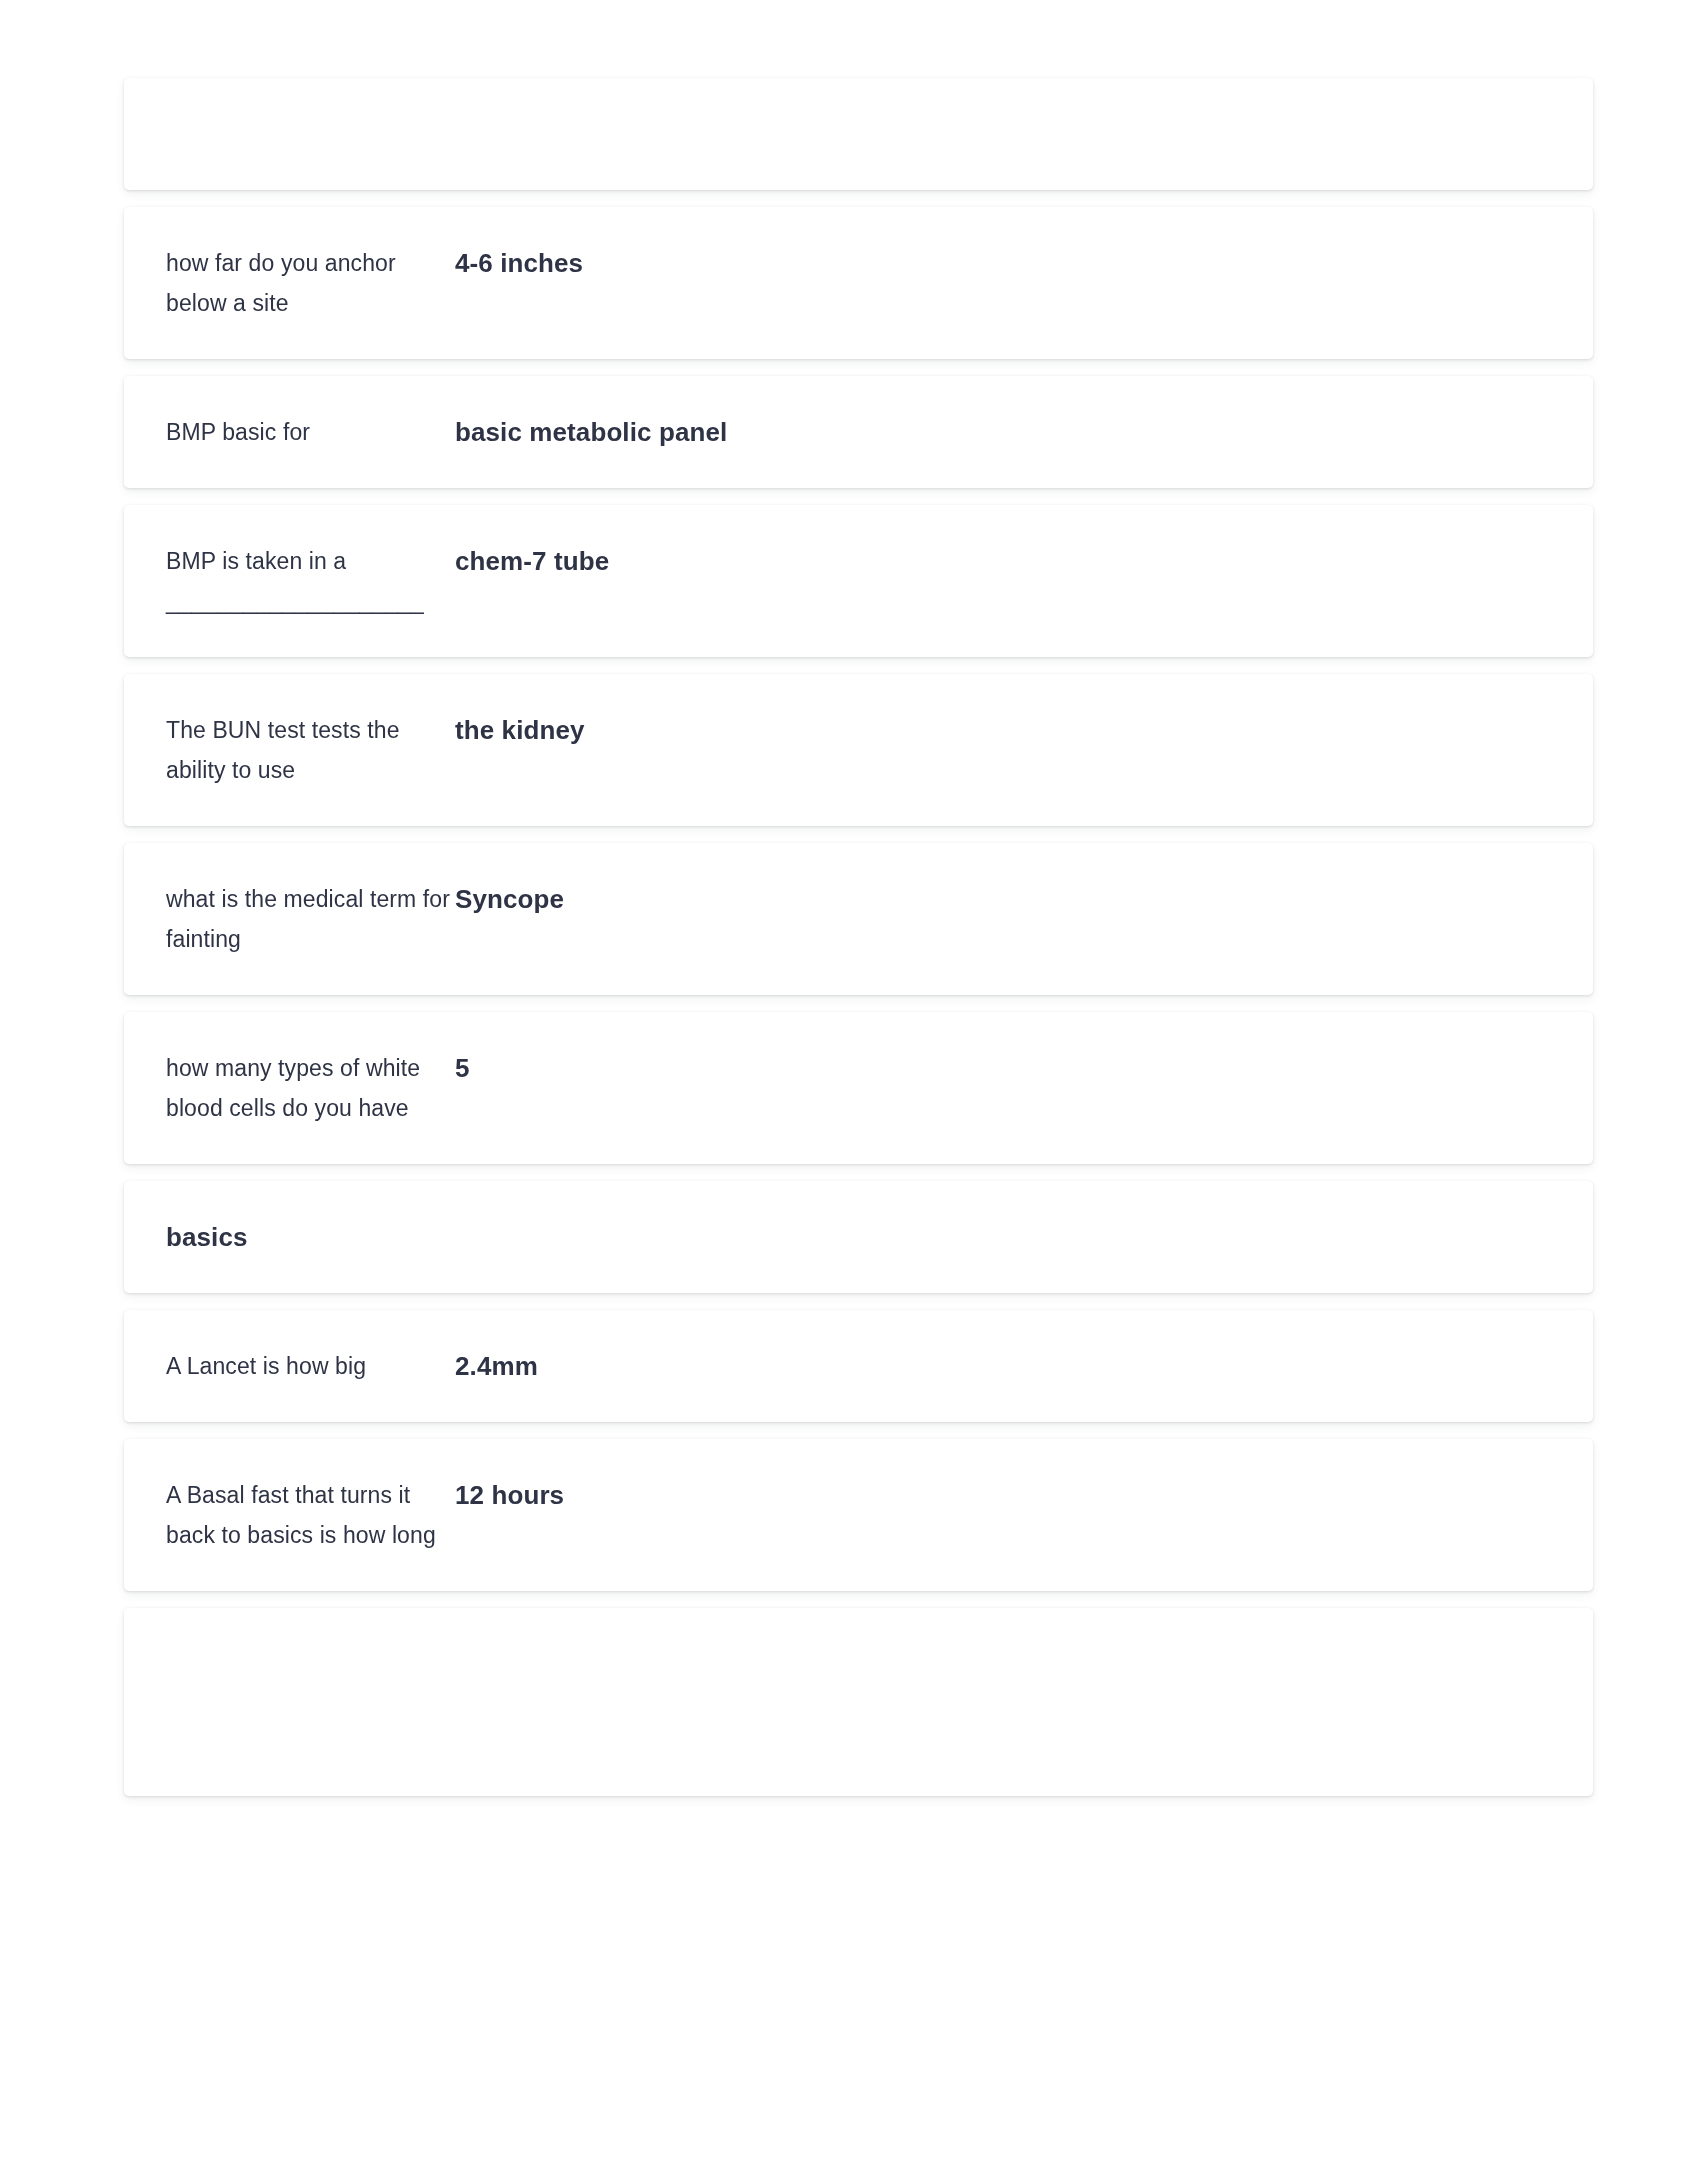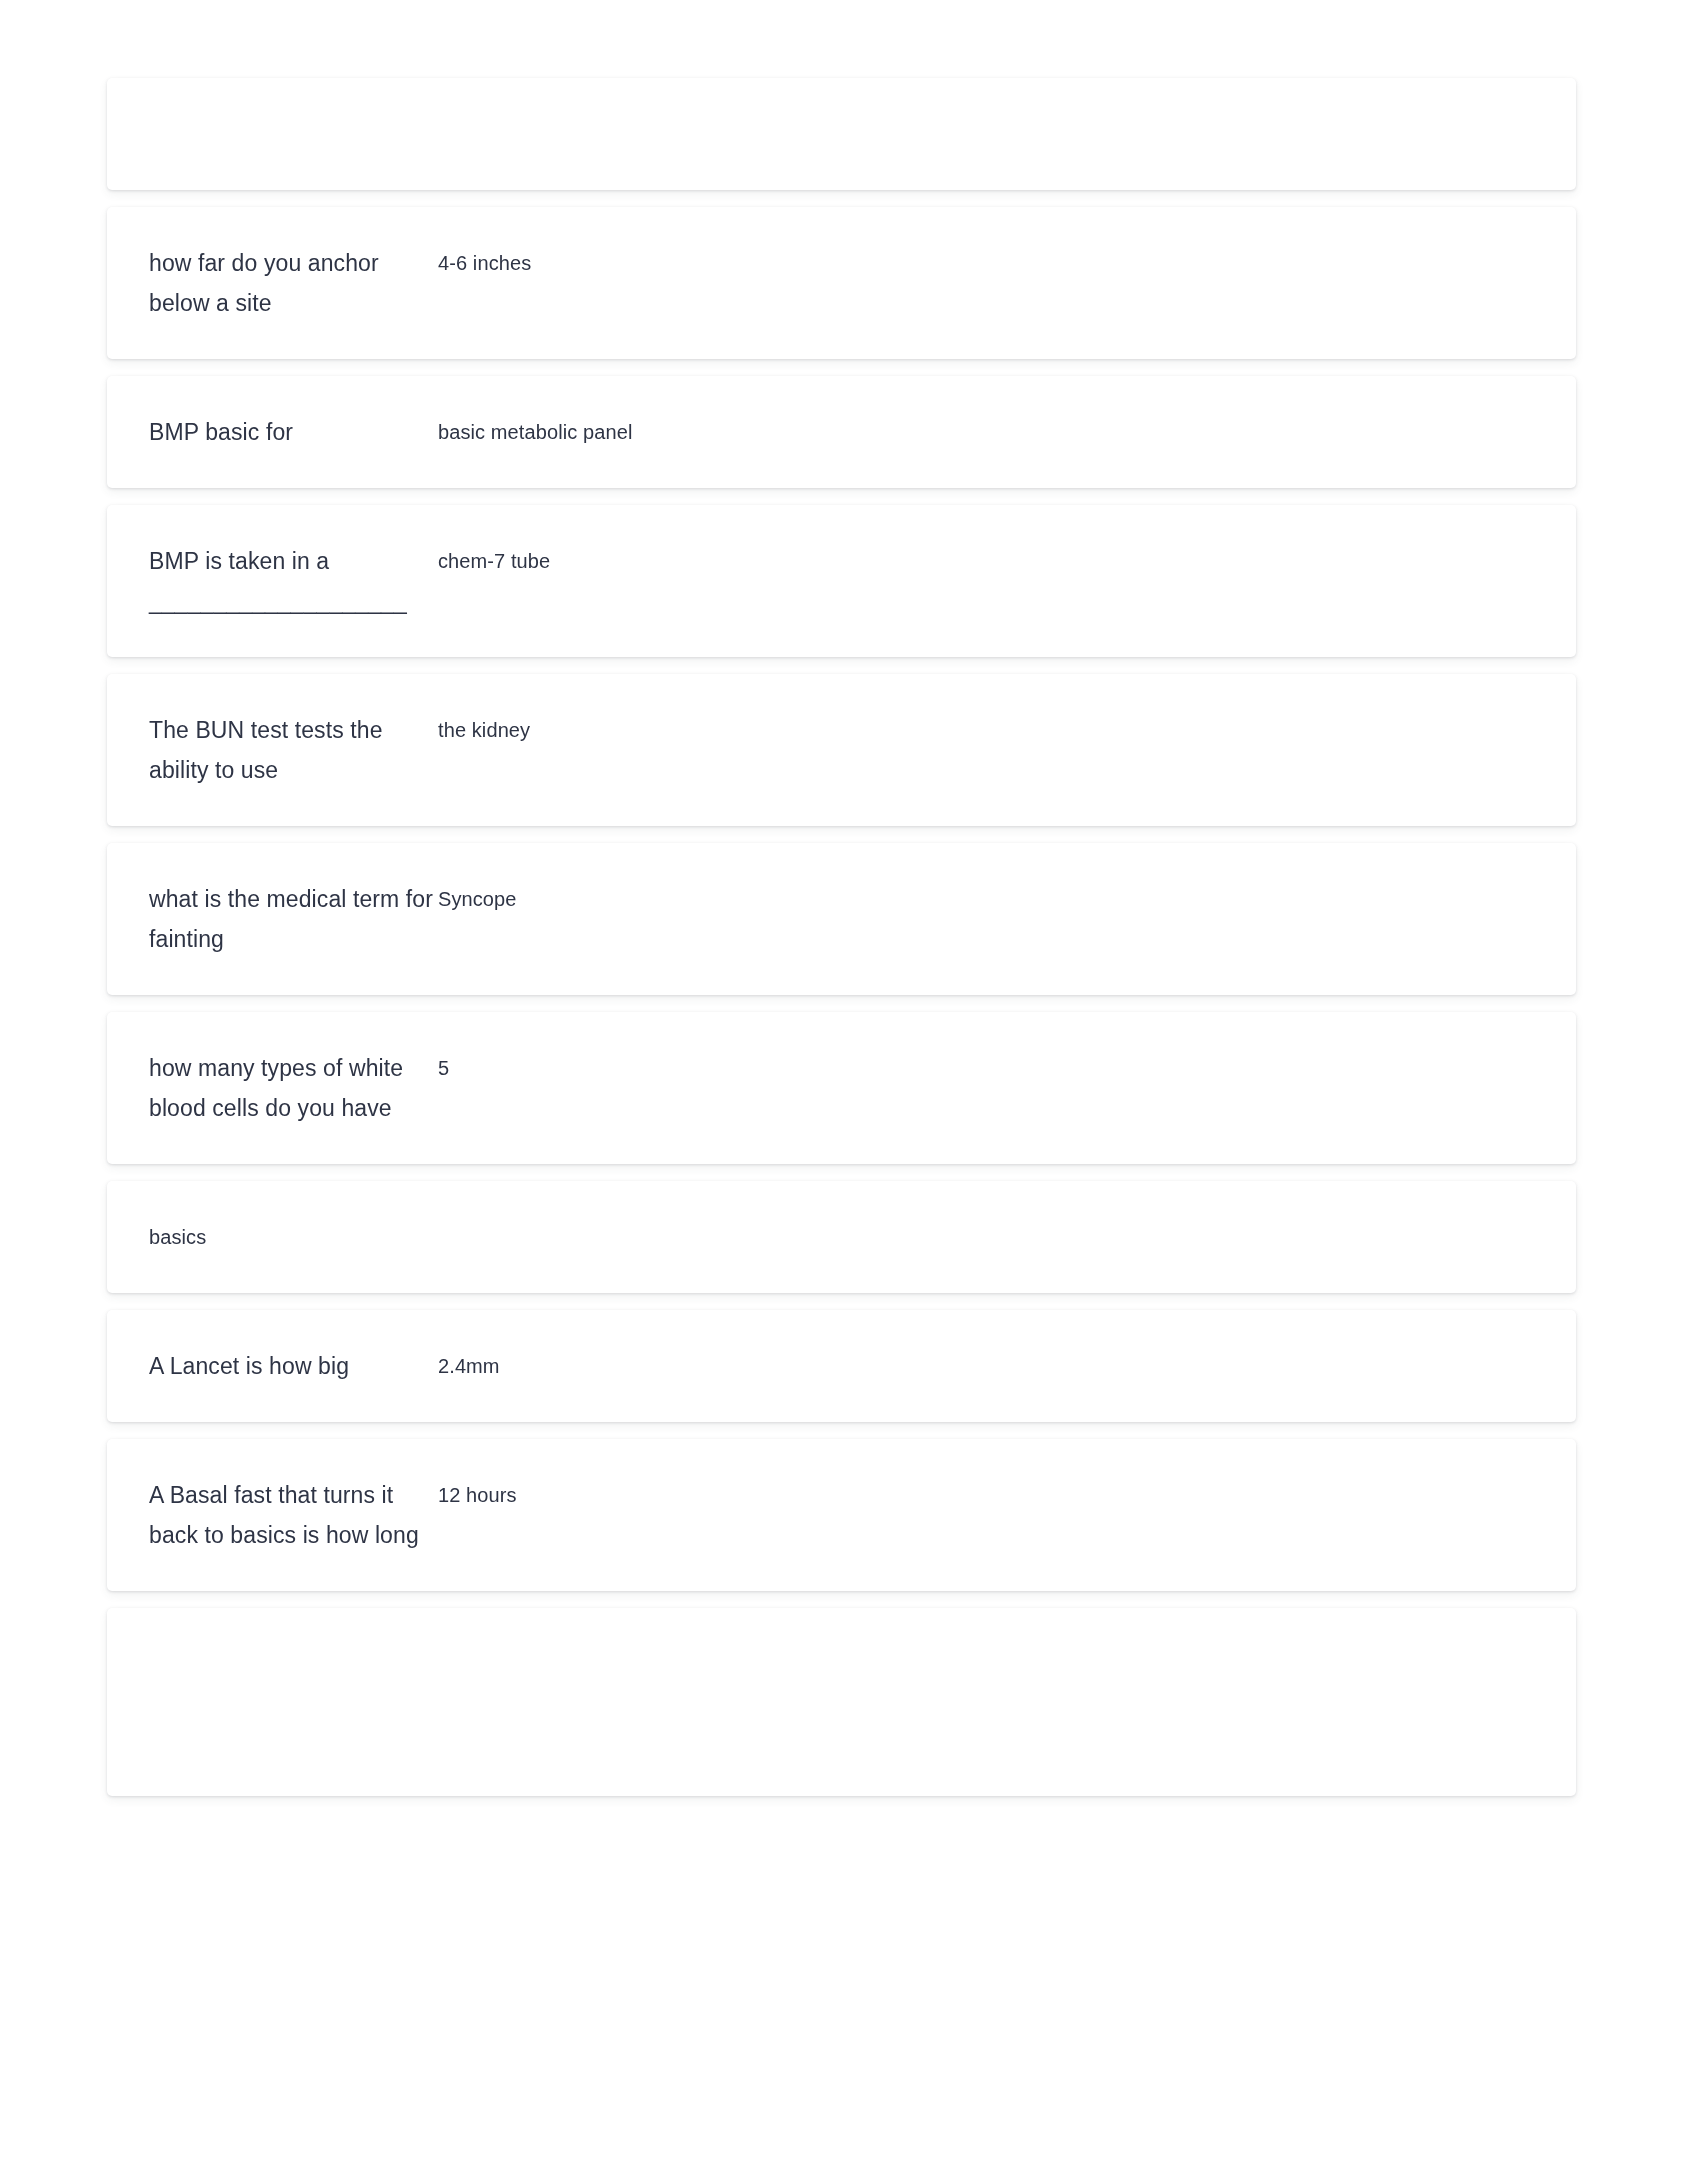--- a/index.html
+++ b/index.html
@@ -14,21 +14,21 @@
     -webkit-font-smoothing: antialiased;
   }
 
   #page {
     position: relative;
     width: 1683px;
     min-height: 2178px;
     background: #ffffff;
     overflow: hidden;
     box-sizing: border-box;
-    padding: 78px 0 0 0;
+    padding: 78px 0 0 17px;
   }
 
   .card-list {
     display: block;
     width: 1469px;
     margin: 0 0 0 107px;
   }
 
   .card {
     background: #ffffff;
@@ -60,26 +60,27 @@
     font-size: 23px;
     line-height: 40px;
     letter-spacing: 0.1px;
     word-wrap: break-word;
     white-space: pre-wrap;
   }
 
   .definition {
     flex: 1 1 auto;
     color: #2e3445;
-    font-size: 20px;
+    font-size: 26px;
     line-height: 40px;
     letter-spacing: 0.1px;
     padding-left: 0px;
     word-wrap: break-word;
     white-space: pre-wrap;
+    font-weight: bold;
   }
 </style>
 </head>
 <body>
 
 <div id="page">
   <div class="card-list">
       <div class="card empty-card"></div>
       <div class="card">
         <div class="term">how far do you anchor below a site</div>

